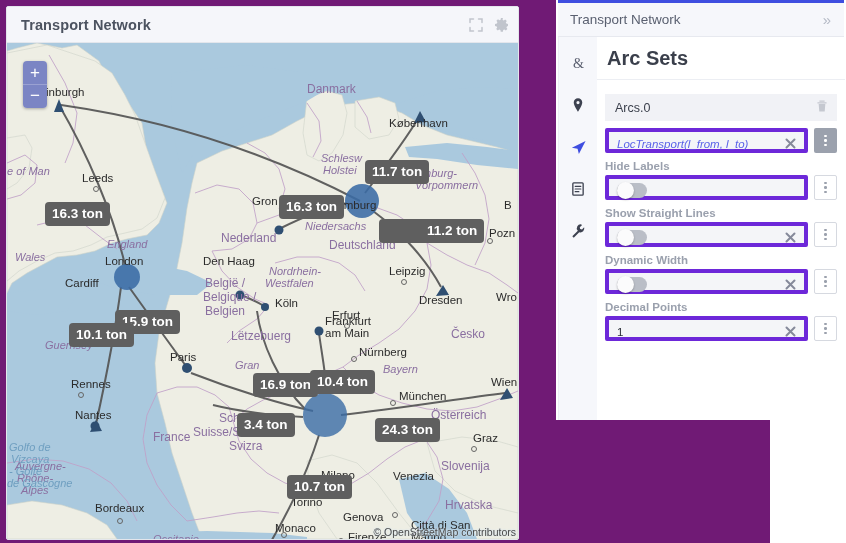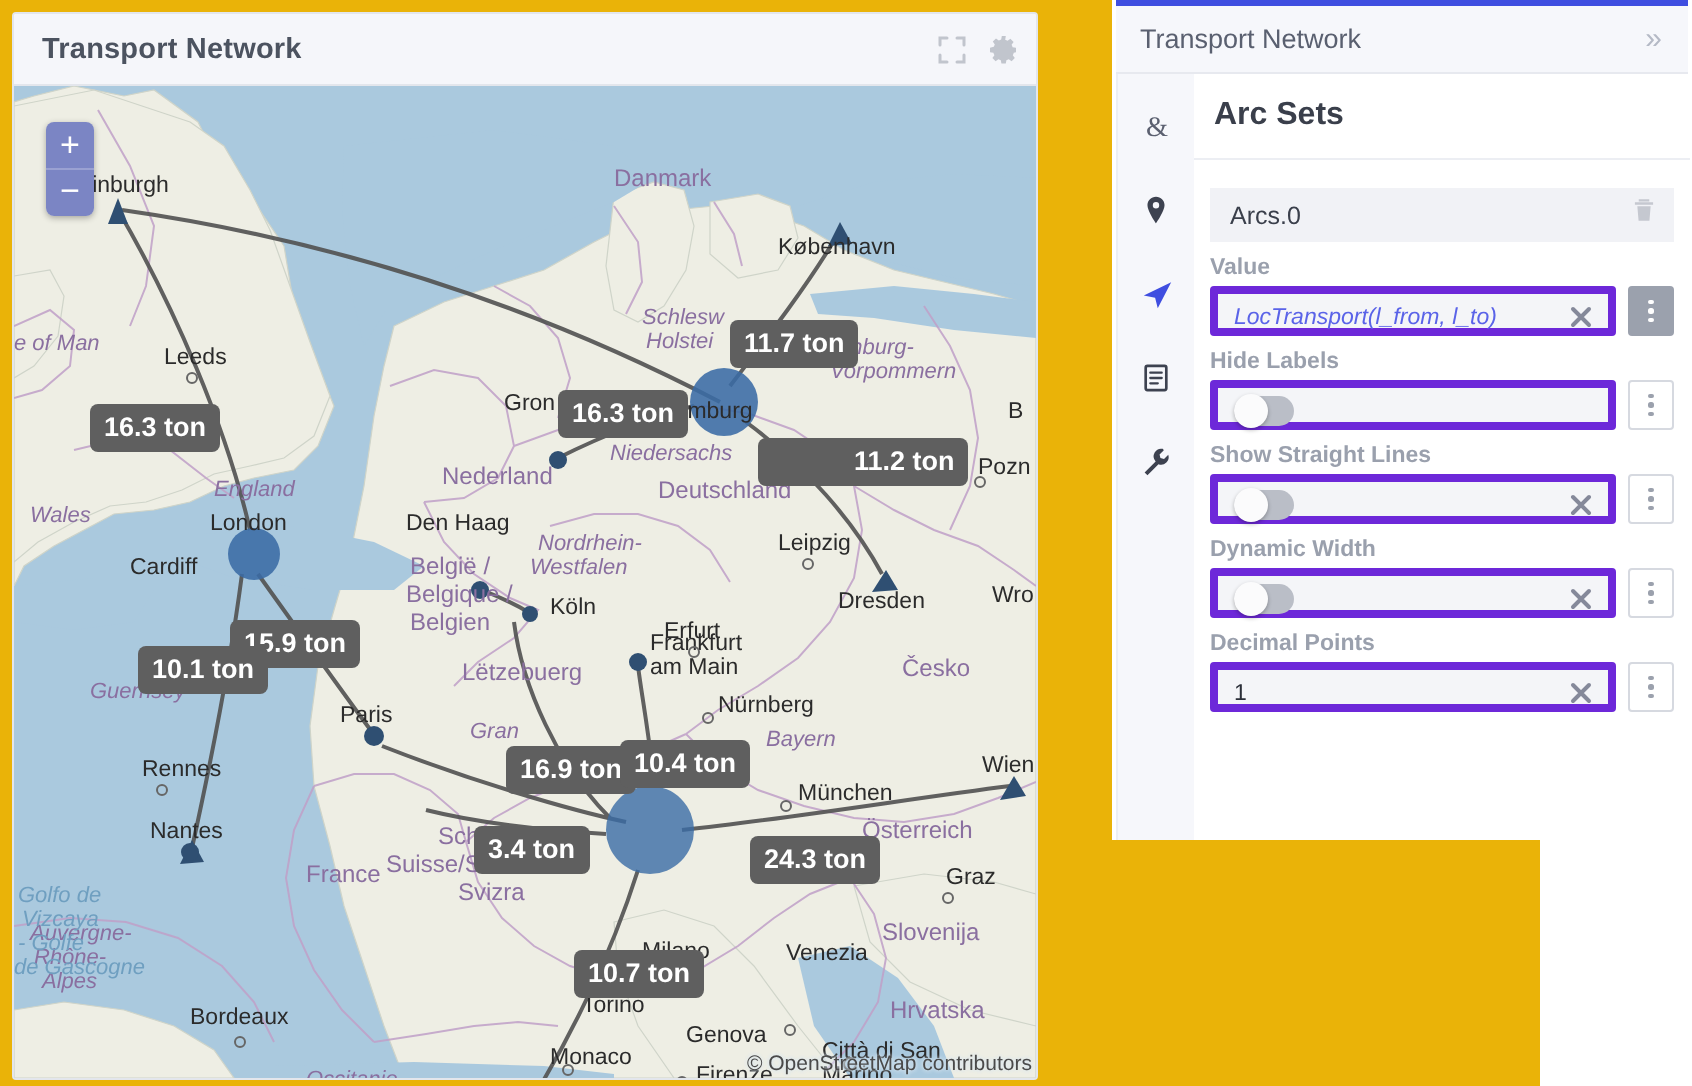--- a/index.html
+++ b/index.html
@@ -2,21 +2,21 @@
 <html><head>
 <meta charset="utf-8">
 <style>
   * { box-sizing: border-box; margin: 0; padding: 0; }
   html, body {
     width: 846px; height: 543px;
     background: #ffffff;
     font-family: "Liberation Sans", sans-serif;
     overflow: hidden;
   }
-  .root { position: relative; width: 770px; height: 543px; background: #eab308; }
+  .root { position: relative; width: 770px; height: 543px; background: #701a75; }
 
   
   .map-widget {
     position: absolute; left: 6px; top: 6px;
     width: 513px; height: 534px;
     background: #ffffff;
     border: 1px solid #e3e6ec;
     border-radius: 2px;
     overflow: hidden;
   }
@@ -115,21 +115,21 @@
     display: flex; flex-direction: column; align-items: center;
     padding-top: 16px; gap: 22px;
   }
   .sb-icon { width: 18px; height: 20px; display: flex; align-items: center;
              justify-content: center; cursor: pointer; }
 
   .panel-content { position: absolute; left: 38px; top: 0; width: 248px; height: 383px; }
 
   .section-title {
     height: 43px; display: flex; align-items: center;
-    font-size: 16px; font-weight: bold; color: #3a3f4b;
+    font-size: 20px; font-weight: bold; color: #3a3f4b;
     padding-left: 10px;
     border-bottom: 1px solid #eceef3;
   }
 
   .set-row {
     margin: 14px 8px 0 8px;
     height: 27px; background: #f1f2f6;
     display: flex; align-items: center; justify-content: space-between;
     padding: 0 8px 0 10px;
   }
@@ -494,21 +494,20 @@
         <div class="set-row">
           <span class="set-row-label">Arcs.0</span>
           <span>
             <svg viewBox="0 0 16 16" width="14" height="14">
               <path fill="#c5c8d0" d="M5 1.8h6v1.4H5zM2.8 3.6h10.4V5H2.8zM4.2 5.8h7.6l-.7 8.4H4.9z"></path>
             </svg>
           </span>
         </div>
 
         <div class="field">
-          <div class="field-label">Value</div>
           <div class="field-row">
             <div class="input-box">
               <span class="input-val expr">LocTransport(l_from, l_to)</span>
               <span class="clear-x">
                 <svg viewBox="0 0 15 15" width="15" height="15">
                   <g stroke="#85899a" stroke-width="2" stroke-linecap="round">
                     <path d="M3.5 3.5 11.5 11.5M11.5 3.5 3.5 11.5"></path>
                   </g>
                 </svg>
               </span>

